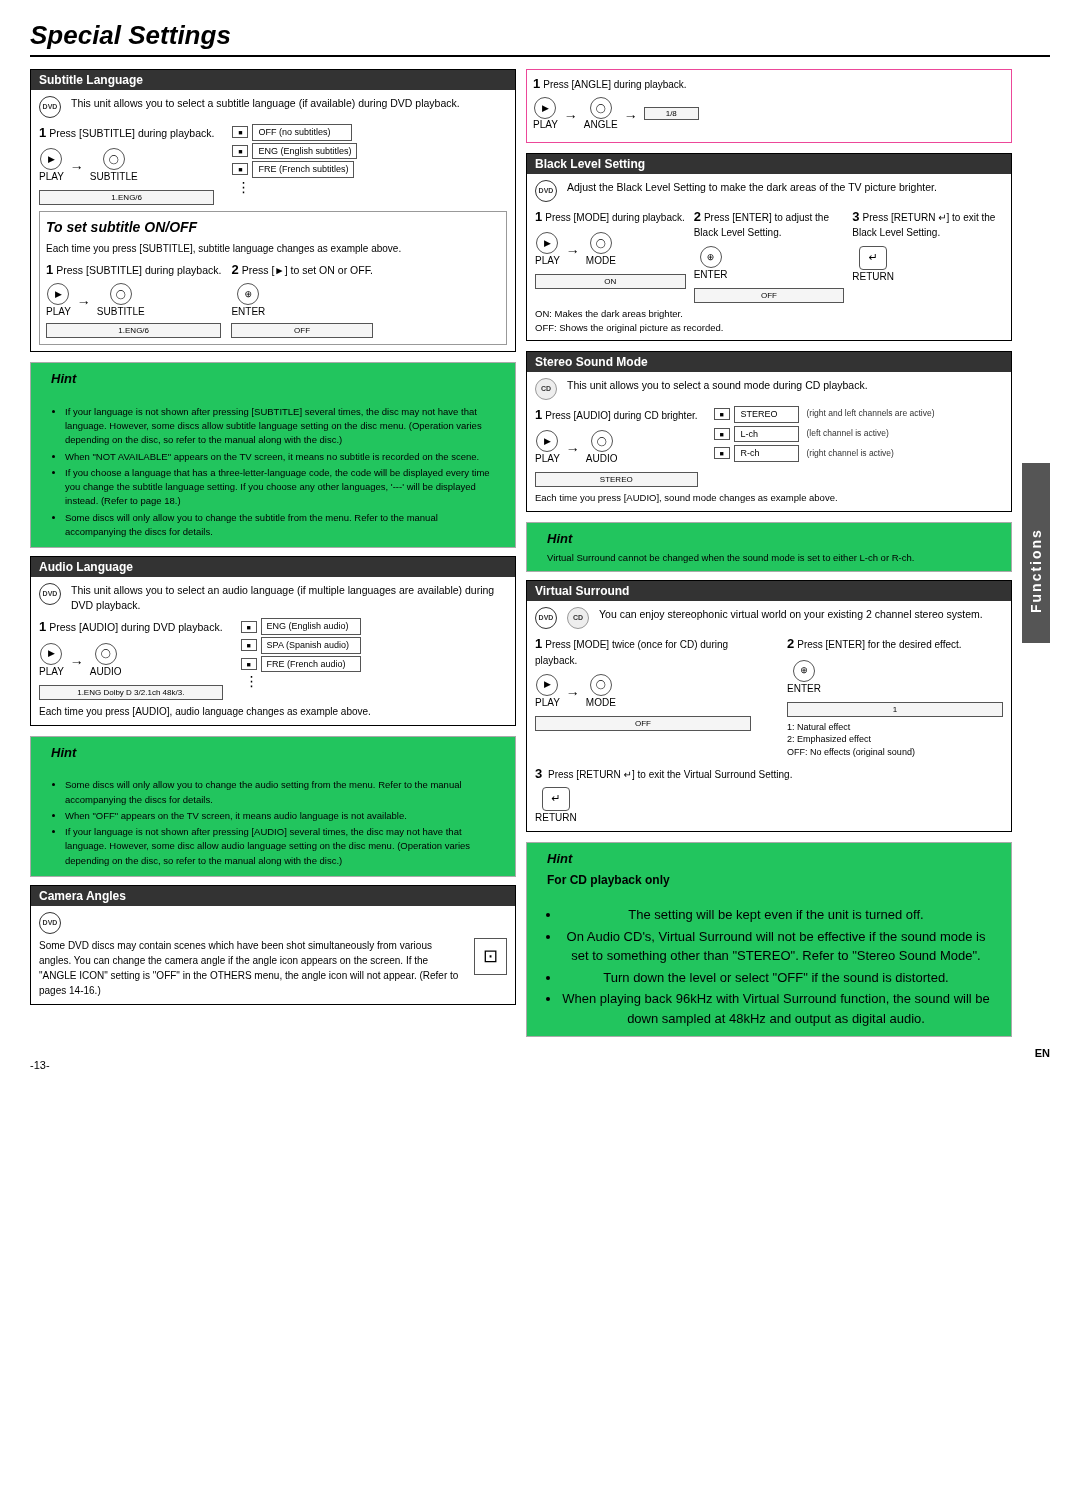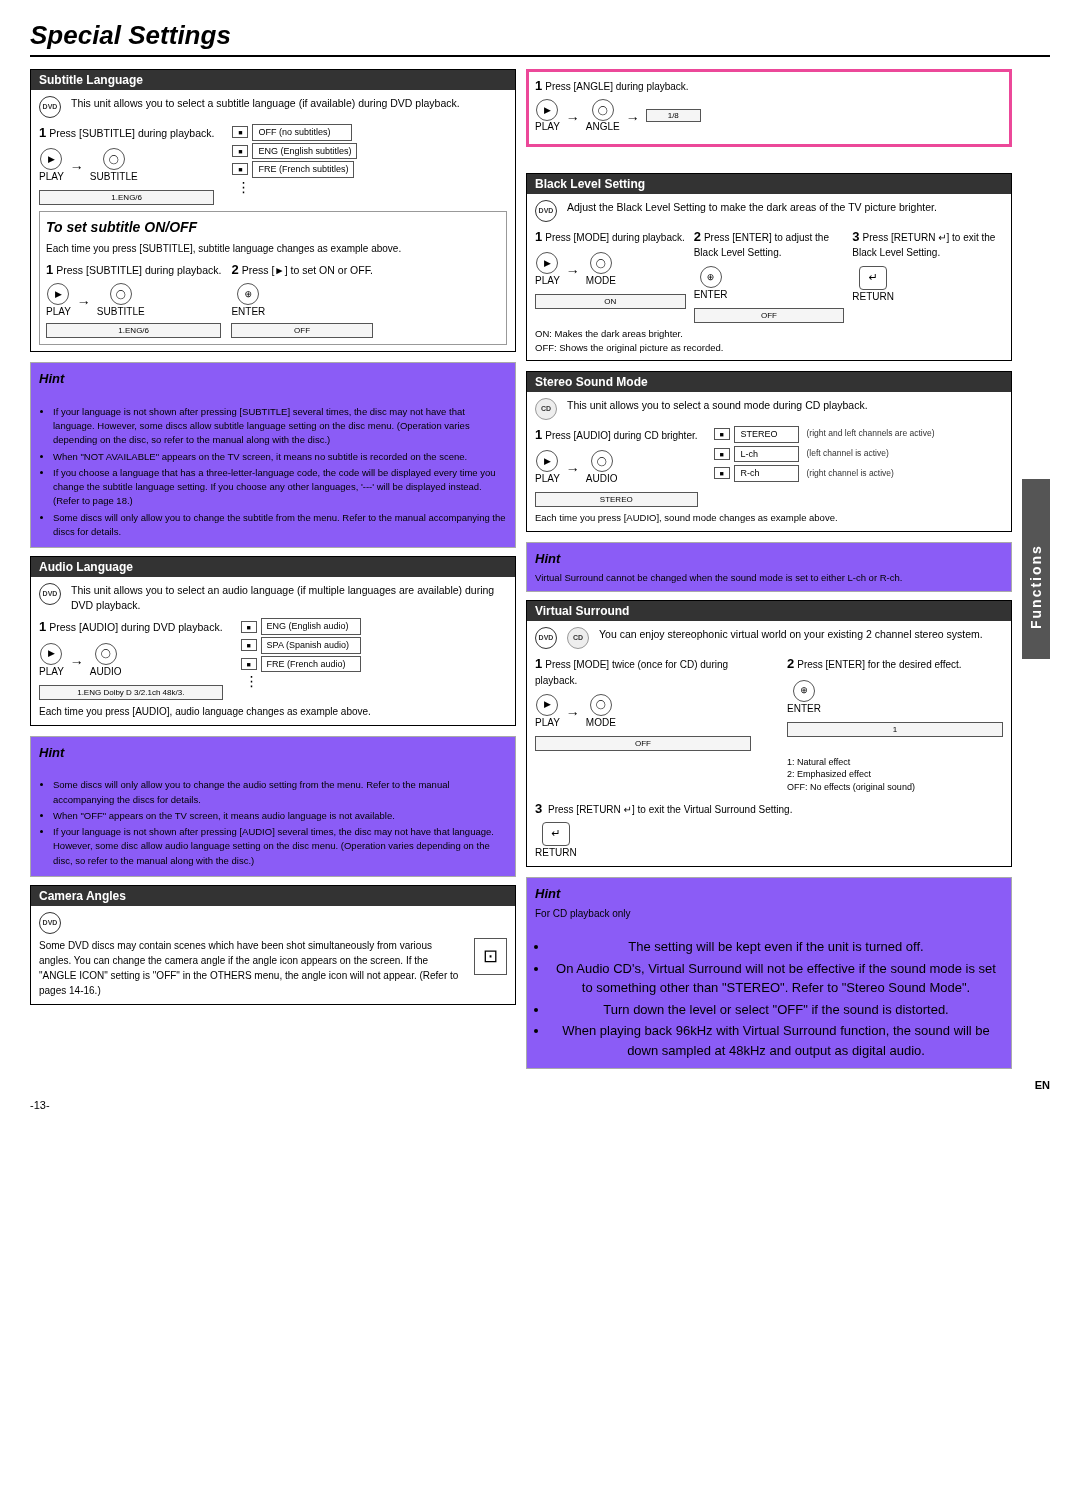--- a/index.html
+++ b/index.html
@@ -153,24 +153,24 @@
       width: 16px;
       height: 12px;
       border: 1px solid #555;
       display: inline-block;
       font-size: 7px;
       text-align: center;
       line-height: 12px;
     }
     .hint-box {
       border: 1px solid #aaa;
-      padding: 6px 8px;
+      padding: 6px 20px;
       font-size: 9.5px;
       line-height: 1.5;
-      background: #8b5cf6;
+      background: #22c55e;
     }
     .hint-title {
       font-weight: bold;
       font-size: 13px;
       font-style: italic;
       margin-bottom: 3px;
     }
     .hint-box ul {
       padding-left: 14px;
       list-style: disc;
@@ -224,21 +224,21 @@
       font-size: 9px;
     }
     .vertical-dots {
       font-size: 14px;
       line-height: 1;
       margin-left: 4px;
     }
     .page-num {
       text-align: center;
       font-size: 11px;
-      margin-top: 20px;
+      margin-top: 12px;
     }
     .en-label {
       text-align: right;
       font-size: 11px;
       font-weight: bold;
     }
     .bottom-row {
       display: flex;
       justify-content: space-between;
       margin-top: 10px;
@@ -295,22 +295,22 @@
     }
     .return-row {
       margin-top: 6px;
       font-size: 10px;
     }
     .cd-hint-notes {
       font-size: 13px;
       text-align: center;
     }
     .cd-hint-title {
-      font-weight: normal;
-      font-size: 10px;
+      font-weight: bold;
+      font-size: 12px;
       margin-bottom: 3px;
     }
     .camera-section .section-body {
       font-size: 10px;
       line-height: 1.5;
     }
     .angle-diagram {
       float: right;
       margin-left: 8px;
     }
@@ -477,21 +477,21 @@
           </div>
           <p>Some DVD discs may contain scenes which have been shot simultaneously from various angles. You can change the camera angle if the angle icon appears on the screen. If the "ANGLE ICON" setting is "OFF" in the OTHERS menu, the angle icon will not appear. (Refer to pages 14-16.)</p>
         </div>
       </div>
     </div>
 
   </div>
 
   <div class="right-col">
 
-    <div style="border:3px solid #ec4899; padding:6px; margin-bottom:18px;">
+    <div style="border:1px solid #ec4899; padding:6px; margin-bottom:2px;">
       <div style="margin-bottom:4px; font-size:10px;"><span class="step-number">1</span><span>Press [ANGLE] during playback.</span></div>
       <div class="step-diagram">
         <div class="diagram-group">
           <div class="small-btn">▶</div>
           <span class="button-label">PLAY</span>
         </div>
         <span class="arrow">→</span>
         <div class="diagram-group">
           <div class="small-btn">◯</div>
           <span class="button-label">ANGLE</span>
@@ -627,21 +627,21 @@
           </div>
           <div class="vs-step">
             <div style="font-size:10px;"><span class="step-number">2</span><span>Press [ENTER] for the desired effect.</span></div>
             <div class="step-diagram">
               <div class="diagram-group">
                 <div class="small-btn">⊕</div>
                 <span class="button-label">ENTER</span>
               </div>
             </div>
             <div class="lcd-box">1</div>
-            <div style="font-size:9px; margin-top:19px;">
+            <div style="font-size:9px; margin-top:4px;">
               <div>1: Natural effect</div>
               <div>2: Emphasized effect</div>
               <div>OFF: No effects (original sound)</div>
             </div>
           </div>
         </div>
         <div class="return-row">
           <span class="step-number">3</span>
           <span>Press [RETURN ↵] to exit the Virtual Surround Setting.</span>
           <div style="margin-top:4px;">

